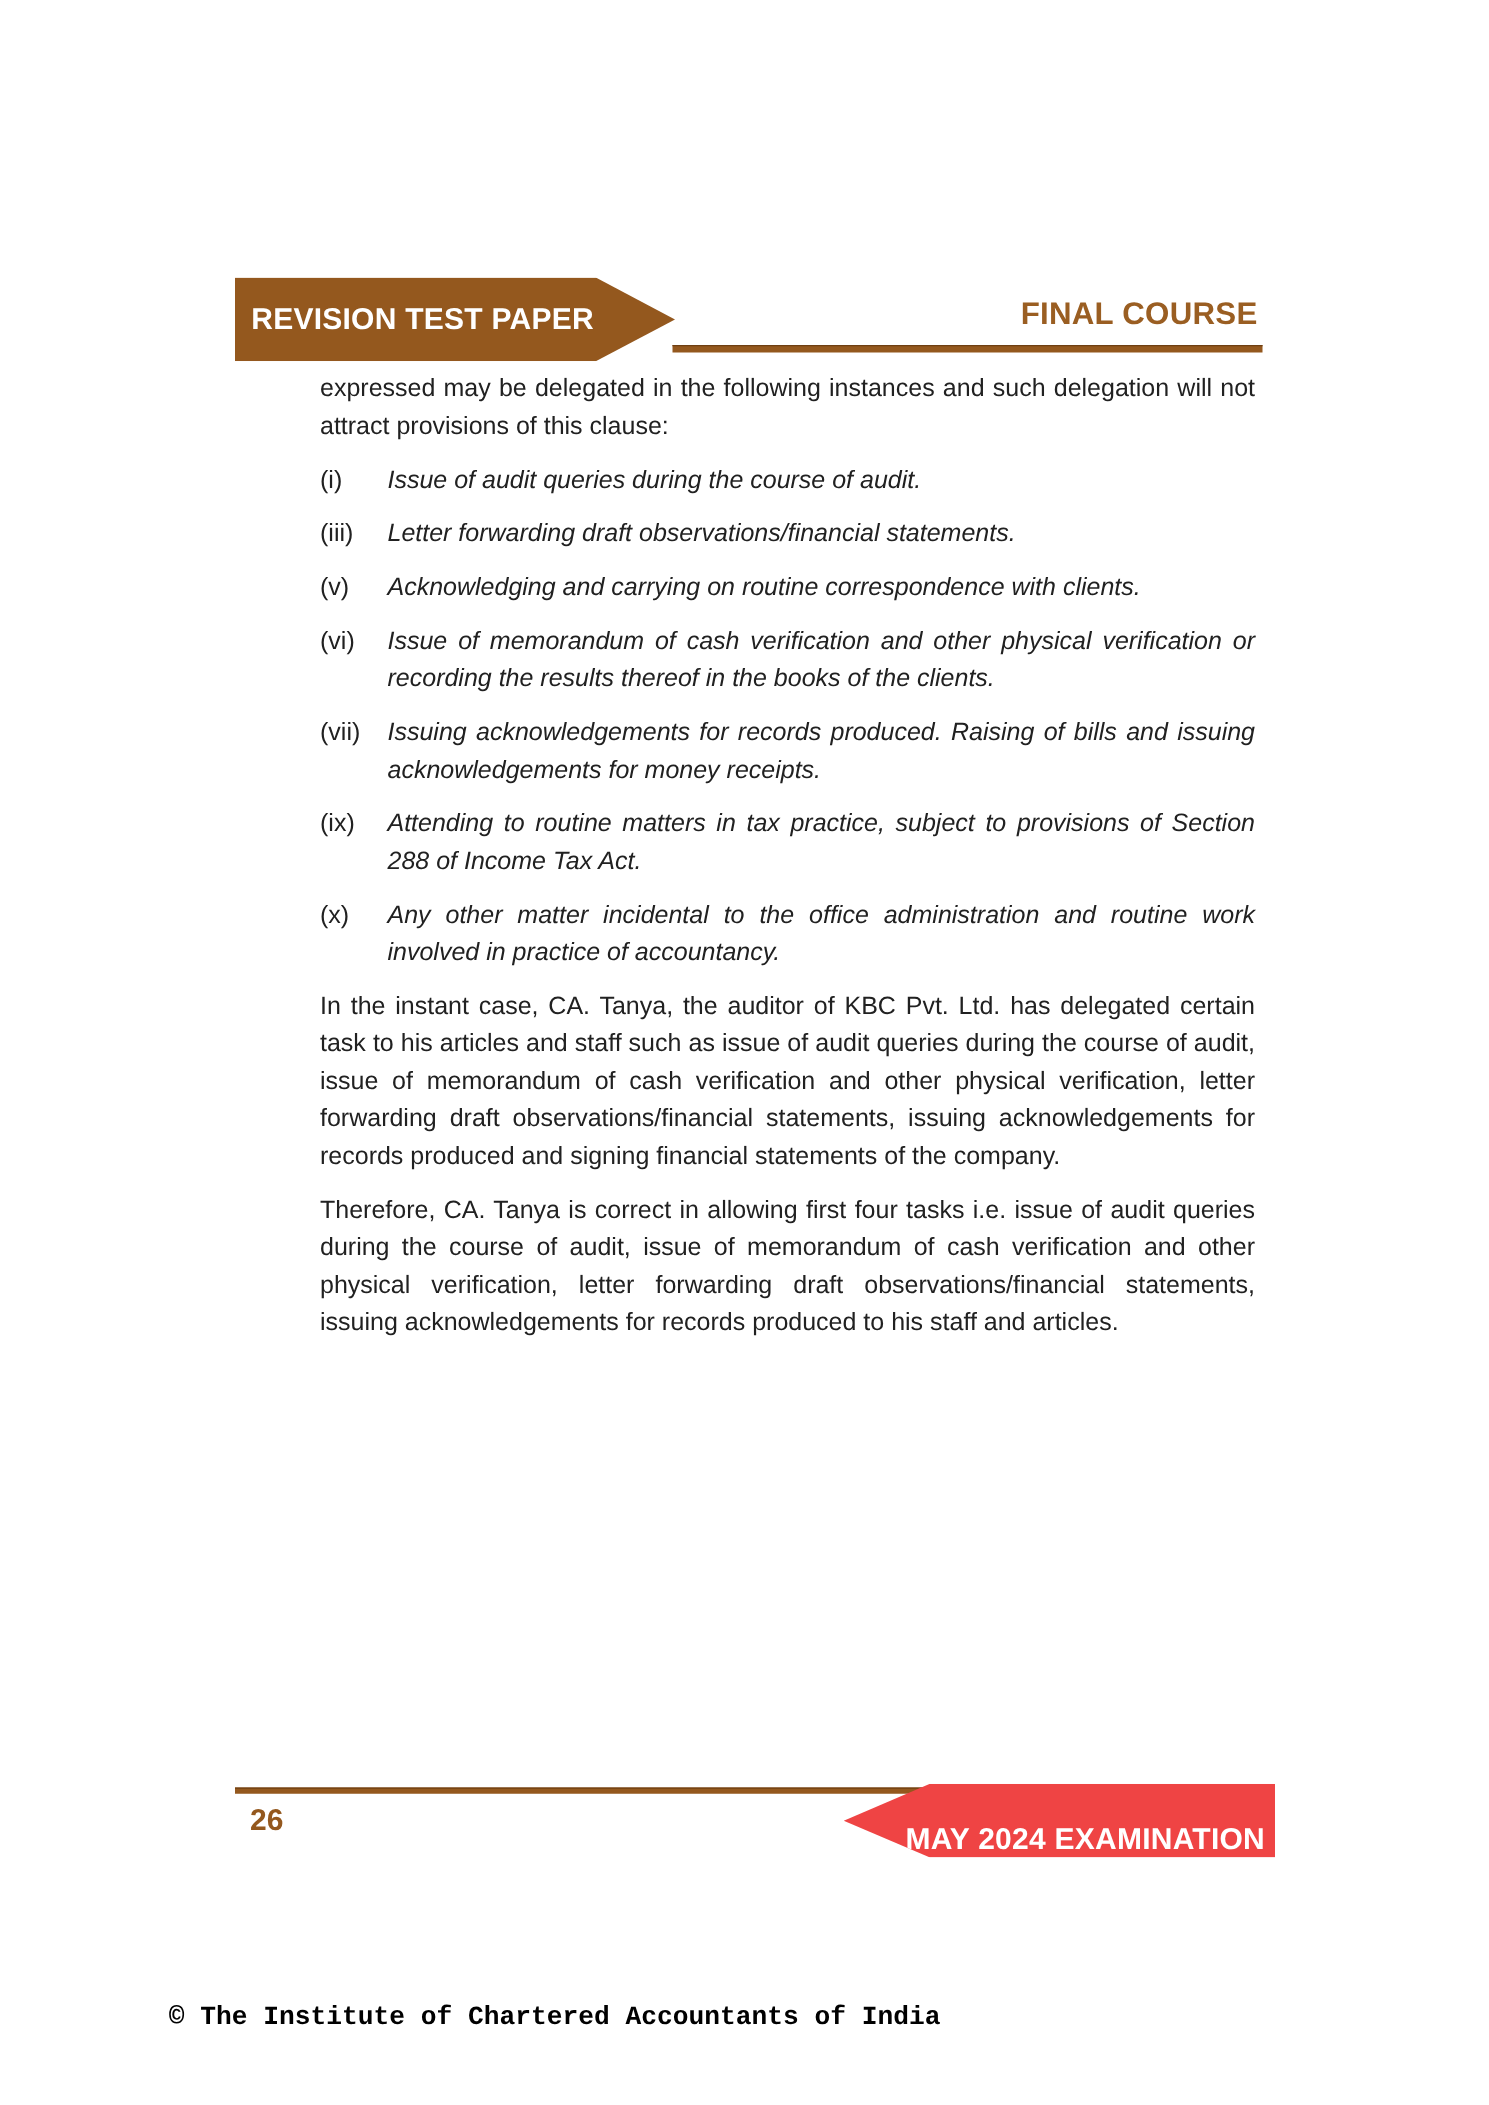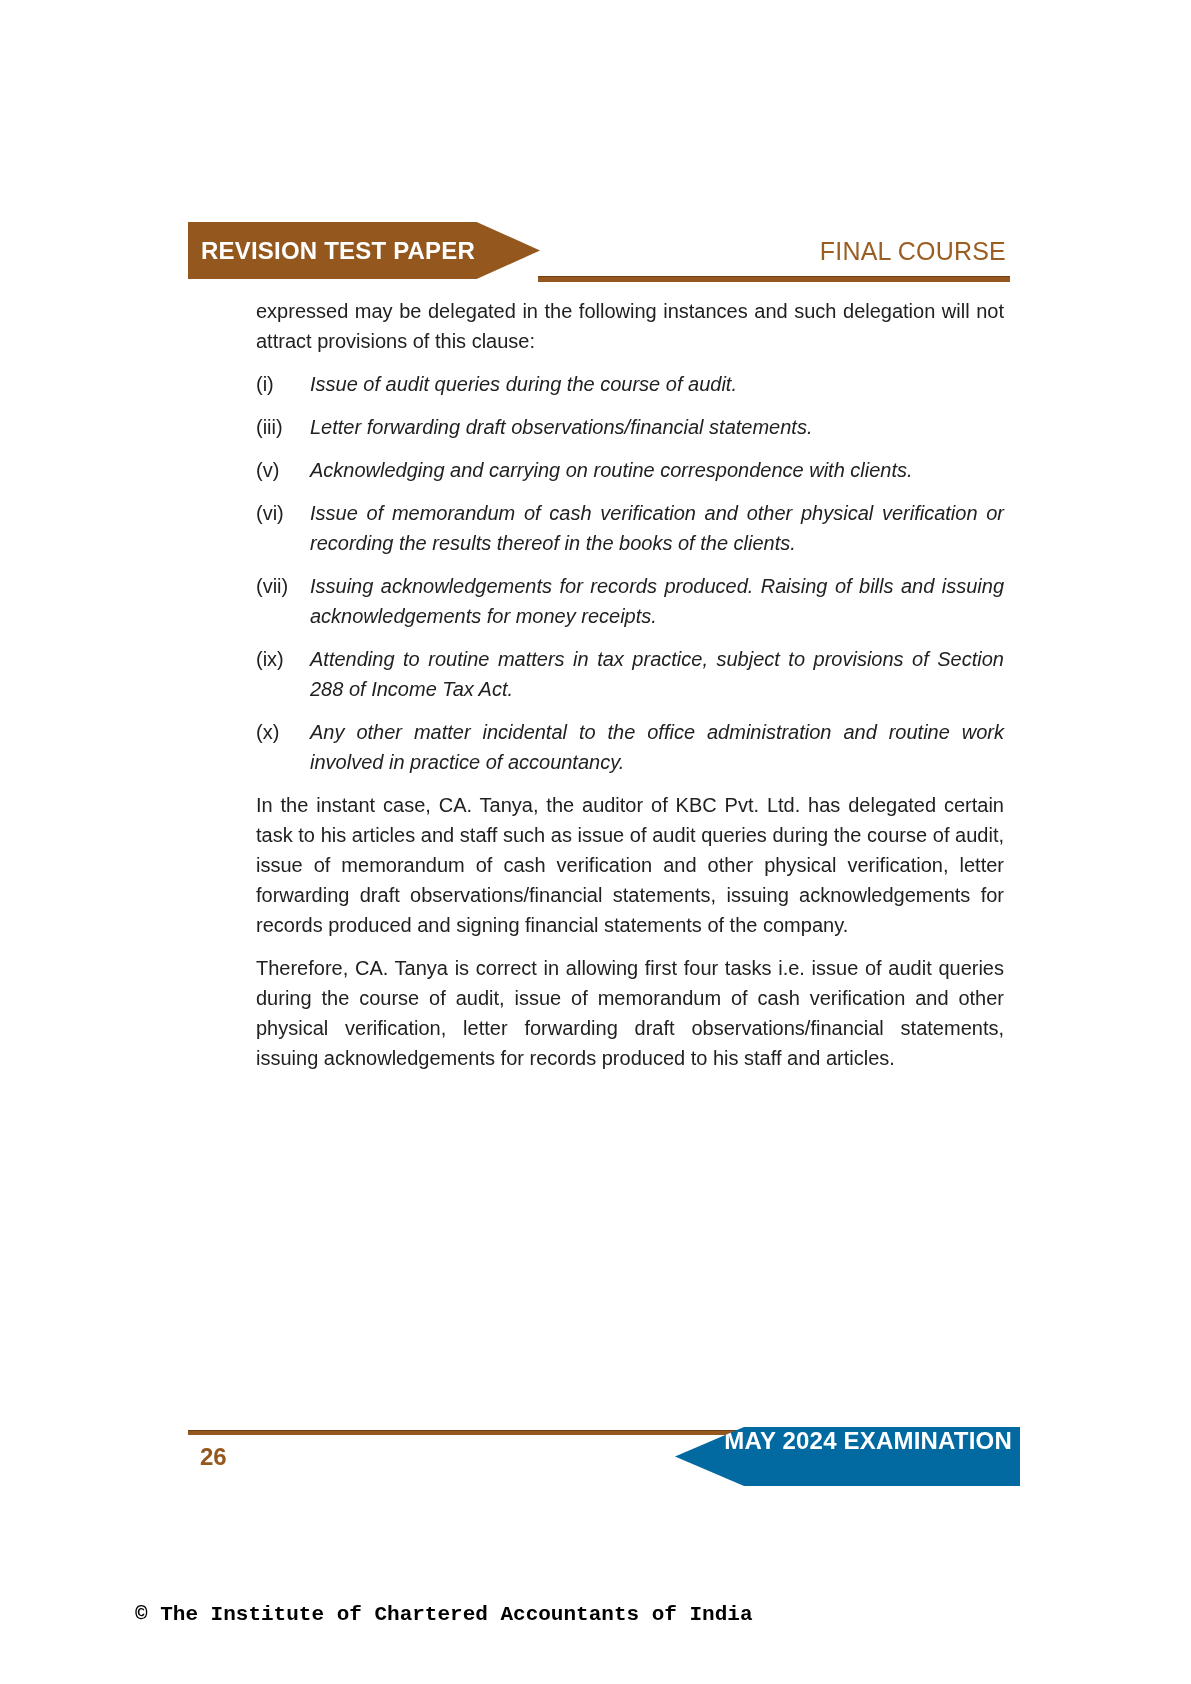--- a/index.html
+++ b/index.html
@@ -16,42 +16,42 @@
     color: #212121;
     overflow: hidden;
   }
 
   
   .header-banner {
     position: absolute;
     left: 188px;
     top: 222px;
     width: 352px;
-    height: 57px;
+    height: 67px;
     background: #94581E;
     clip-path: polygon(0 0, 82% 0, 100% 50%, 82% 100%, 0 100%);
     display: flex;
     align-items: center;
   }
   .header-banner-label {
     color: #ffffff;
     font-weight: bold;
     font-size: 24px;
     letter-spacing: 0.2px;
     padding-left: 13px;
     white-space: nowrap;
   }
   .header-course-label {
     position: absolute;
     top: 237px;
     left: 188px;
     width: 818px;
     text-align: right;
     color: #9A5E22;
-    font-weight: normal;
+    font-weight: bold;
     font-size: 25px;
     letter-spacing: 0.2px;
   }
   .header-rule {
     position: absolute;
     left: 538px;
     top: 276px;
     width: 472px;
     height: 5px;
     background: #94581E;
@@ -93,24 +93,24 @@
     height: 4px;
     background: #94581E;
     border-top: 1px solid #6e3f12;
   }
   .footer-banner {
     position: absolute;
     left: 675px;
     top: 1427px;
     width: 345px;
     height: 59px;
-    background: #0369a1;
+    background: #ef4444;
     clip-path: polygon(20% 0, 100% 0, 100% 100%, 20% 100%, 0 50%);
     display: flex;
-    align-items: flex-start;
+    align-items: flex-end;
     justify-content: flex-end;
     z-index: 2;
   }
   .footer-banner-label {
     color: #ffffff;
     font-weight: bold;
     font-size: 24px;
     letter-spacing: 0.2px;
     padding-right: 8px;
     white-space: nowrap;

